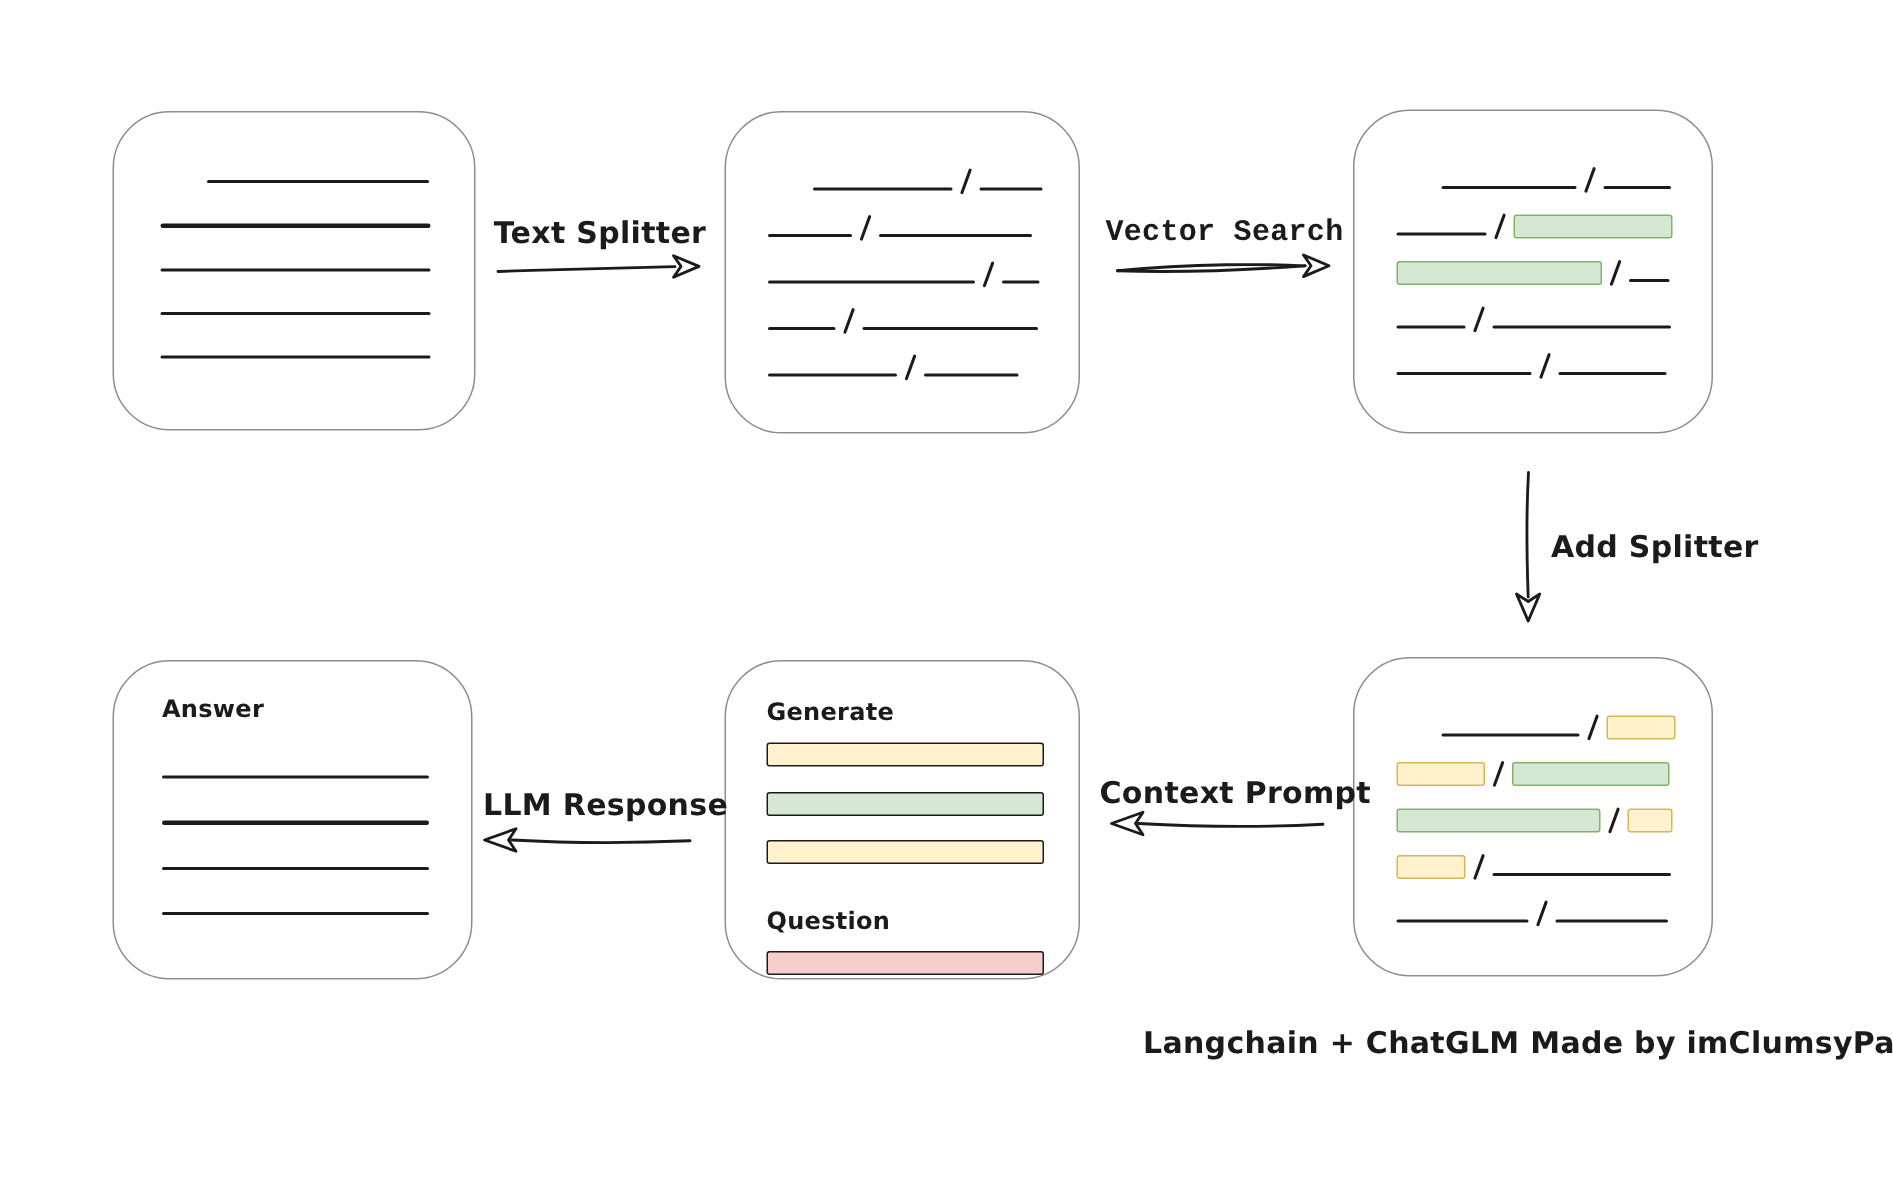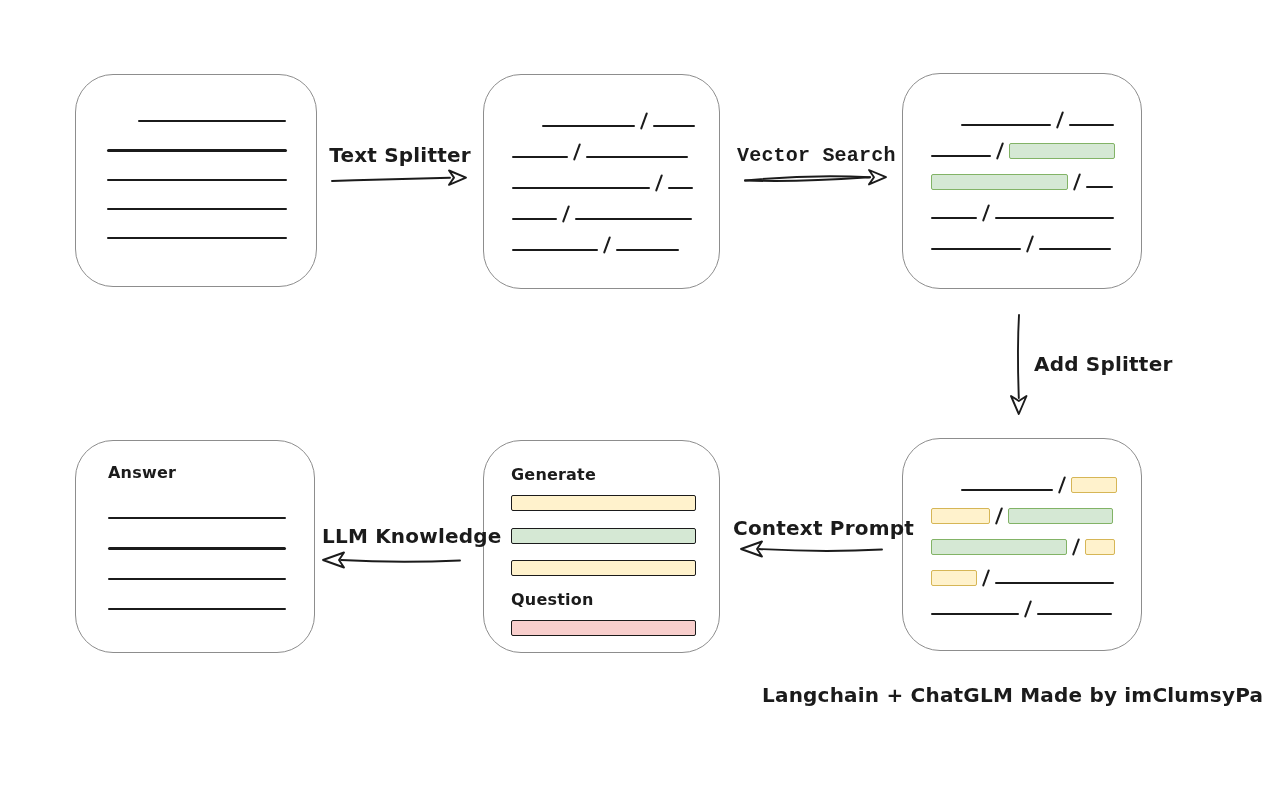--- a/index.html
+++ b/index.html
@@ -28,21 +28,21 @@
   .answer-content{padding:22px 0 0 32px;}
   .answer-content .doc-line{margin-top:0;margin-bottom:28px;}
   .node-label{font-size:16px;font-weight:700;letter-spacing:.2px;height:22px;}
   .answer-lines{margin-top:32px;}
   
   .prompt-content{padding:24px 24px 0 27px;}
   .bar{height:14px;border:1.6px solid;border-radius:2px;width:183px;box-sizing:content-box;}
   .bars-knowledge .bar:nth-child(1){margin-top:8px;}
   .bars-knowledge .bar:nth-child(2){margin-top:17px;}
   .bars-knowledge .bar:nth-child(3){margin-top:16px;}
-  .question-label{margin-top:14px;}
+  .question-label{margin-top:28px;}
   .bars-question .bar{margin-top:8px;}
   
   .arrow{position:absolute;}
   .arrow path{stroke:#1b1b1b;stroke-width:1.9;fill:none;stroke-linecap:round;stroke-linejoin:round;}
   .arrow path.head{fill:#ffffff;}
   .flow-label{position:absolute;font-size:20px;font-weight:700;letter-spacing:.2px;text-align:center;white-space:nowrap;}
   .caption{position:absolute;left:762px;top:683px;width:430px;text-align:center;
     font-size:20px;font-weight:700;letter-spacing:.2px;white-space:nowrap;}
 </style>
 </head>
@@ -199,16 +199,16 @@
   <svg class="arrow" style="left:736px;top:536px;" width="150" height="26">
     <path d="M146,13.5 C 100,16 50,14.5 23,13"></path>
     <path class="head" d="M26,5.5 L5,13 L26,20.5 L21,13 Z"></path>
   </svg>
   <div class="flow-label" style="left:733px;top:516px;width:156px;">Context Prompt</div>
 
   <svg class="arrow" style="left:318px;top:546px;" width="146" height="26">
     <path d="M142,14.5 C 95,16.5 50,15.5 23,14"></path>
     <path class="head" d="M26,6.5 L5,14 L26,21.5 L21,14 Z"></path>
   </svg>
-  <div class="flow-label" style="left:322px;top:524px;width:140px;">LLM Knowledge</div>
+  <div class="flow-label" style="left:322px;top:524px;width:140px;">LLM Response</div>
 
   <div class="caption">Langchain + ChatGLM Made by imClumsyPanda</div>
 </div>
 
 </body></html>

